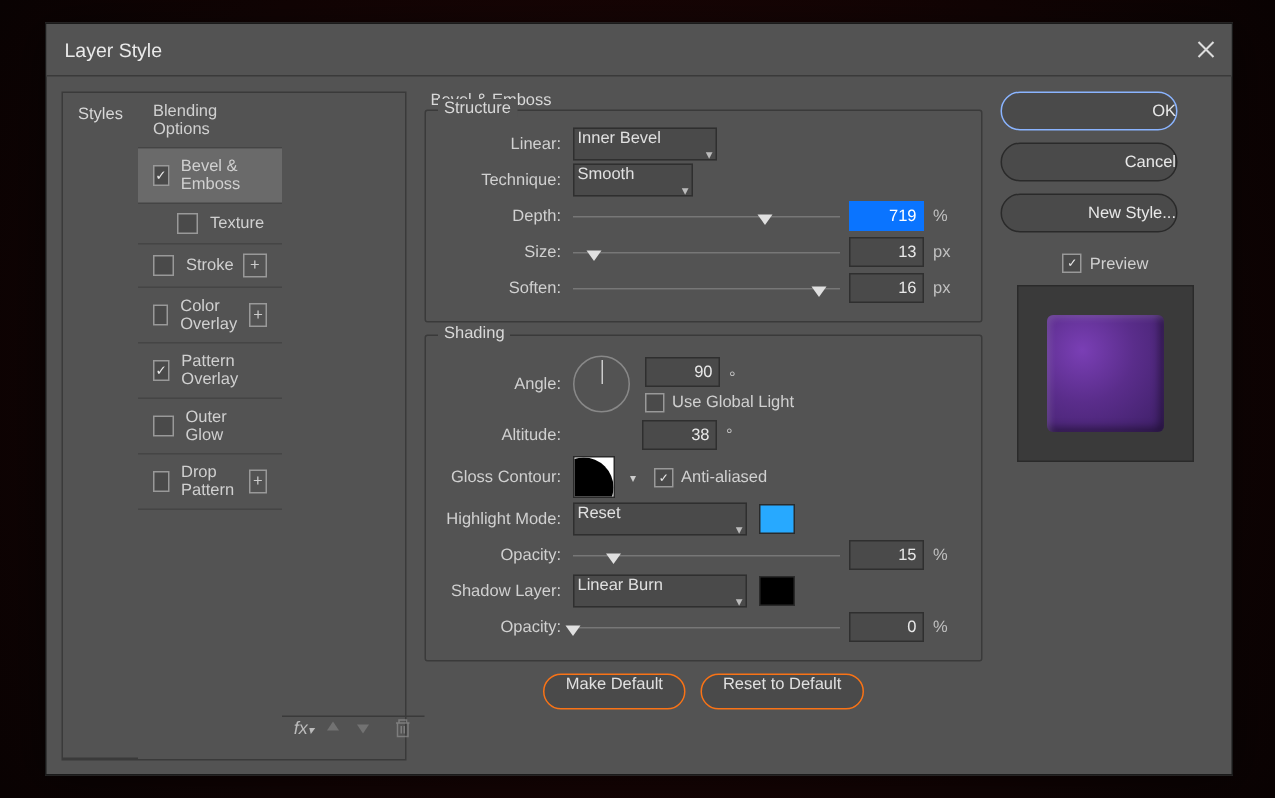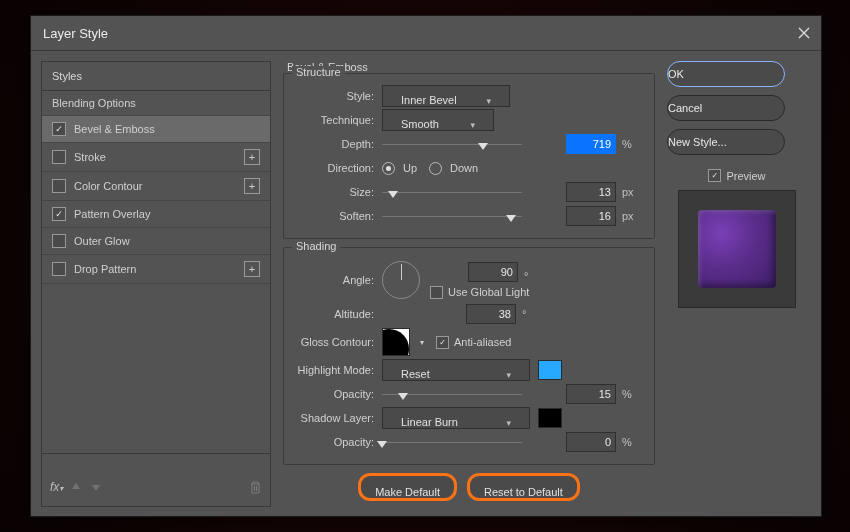--- a/index.html
+++ b/index.html
@@ -20,73 +20,73 @@
   border-bottom: 1px solid #3a3a3a; font-size: 13px;
 }
 .titlebar .close {
   margin-left: auto; width: 34px; height: 34px; display: flex; align-items:center; justify-content:center; cursor:pointer;
 }
 .titlebar .close svg { width:12px; height:12px; }
 .body {
   display:flex; flex-direction:row; height:calc(100% - 34px);
   padding: 10px 14px 10px 10px; box-sizing:border-box; gap:12px;
 }
-.col-left { width:228px; background:#535353; border:1px solid #3a3a3a; display:flex; flex-direction:column; }
+.col-left { width:228px; background:#535353; border:1px solid #3a3a3a; display:flex; }
 .styles-head { padding:8px 10px; border-bottom:1px solid #3a3a3a; color:#d8d8d8; }
 .style-item {
   display:flex; align-items:center; padding:6px 10px; border-bottom:1px solid #454545;
   cursor:pointer;
 }
 .style-item .cb {
   width:12px; height:12px; border:1px solid #999; margin-right:8px; display:flex; align-items:center; justify-content:center;
   background:#4a4a4a;
 }
 .style-item .cb.checked::after { content:"✓"; color:#e8e8e8; font-size:9px; }
 .style-item.indented { padding-left:26px; }
 .style-item.selected { background:#6a6a6a; }
 .style-item .plusbox {
   margin-left:auto; width:14px; height:14px; border:1px solid #999; display:flex;align-items:center;justify-content:center; font-size:11px; color:#ccc;
 }
 .left-footer {
-  margin-top:auto; height:28px; border-top:1px solid #3a3a3a; display:flex; align-items:flex-end;
-  padding:12px 8px; gap:6px;
+  margin-top:auto; height:28px; border-top:1px solid #3a3a3a; display:flex; align-items:flex-start;
+  padding:0 8px; gap:6px;
 }
 .left-footer .spacer { flex:1; }
 .fx-italic { font-style:italic; font-size:12px; color:#bbb; }
 .footer-icon { width:14px; height:14px; opacity:0.6; cursor:pointer; display:flex; align-items:center; justify-content:center; }
 
 .col-mid { flex:1; min-width:0; }
 .fieldset {
   border:1px solid #3a3a3a; border-radius:2px; padding:8px 10px 10px 10px; margin-bottom:8px; position:relative;
 }
 .fieldset > .legend {
   position:relative; top:-16px; left:-2px; background:#535353; display:inline-block; padding:0 4px;
   color:#d8d8d8;
 }
 .row { display:flex; align-items:center; height:24px; }
 .row .lbl { width:80px; text-align:right; padding-right:8px; color:#d0d0d0; white-space:nowrap; }
 .select {
-  background:#4a4a4a; border:1px solid #2f2f2f; height:20px; display:flex; align-items:flex-end;
-  padding:0 18px; color:#e0e0e0; min-width:70px; cursor:pointer;
+  background:#4a4a4a; border:1px solid #2f2f2f; height:20px; display:flex; align-items:flex-start;
+  padding:0 2px; color:#e0e0e0; min-width:70px; cursor:pointer;flex-direction:column;
 }
 .select .chev { margin-left:auto; font-size:9px; color:#bbb; }
 .slider {
   position:relative; flex:1; height:20px; margin-right:6px;
 }
 .slider .track {
   position:absolute; left:0; right:0; top:50%; height:1px; background:#777;
 }
 .slider .knob {
   position:absolute; top:50%; width:0; height:0; margin-top:-1px;
   border-left:5px solid transparent; border-right:5px solid transparent; border-top:7px solid #e0e0e0;
    transform:translateX(-5px);
 }
 .numbox {
   width:40px; height:18px; background:#4a4a4a; border:1px solid #2f2f2f; color:#e8e8e8;
-  text-align:right; padding:0 4px; font-size:11px;margin-left:38px;
+  text-align:right; padding:0 4px; font-size:11px;
 }
 .numbox.hl { background:#0a74ff; border-color:#0a74ff; color:#fff; }
 .unit { width:22px; padding-left:6px; color:#c0c0c0; }
 .radio {
   width:11px; height:11px; border-radius:50%; border:1px solid #bbb; margin-right:4px; display:inline-flex; align-items:center; justify-content:center;
 }
 .radio.checked::after { content:""; width:5px; height:5px; border-radius:50%; background:#e0e0e0; }
 .radio-group { display:flex; align-items:center; gap:12px; }
 .radio-group label { display:flex; align-items:center; gap:4px; cursor:pointer; }
 
@@ -108,28 +108,28 @@
 }
 .contour-swatch::before {
   content:""; position:absolute; left:-2px; bottom:-2px; width:40px; height:40px; background:#000; border-radius:50%;
   transform:translate(-30%,30%);
 }
 .contour-chev {
   width:12px; height:26px; display:flex; align-items:center; justify-content:center; color:#ccc; font-size:8px; margin-right:8px; cursor:pointer;
 }
 .button-row { display:flex; gap:10px; justify-content:center; margin-top:6px; }
 .btn {
-  background:#4a4a4a; border:3px solid #f97316; border-radius:12px; height:22px; padding:0 14px;
-  display:flex; align-items:flex-end; color:#e0e0e0; cursor:pointer;
+  background:#4a4a4a; border:1px solid #f97316; border-radius:12px; height:22px; padding:0 14px;
+  display:flex; align-items:flex-start; color:#e0e0e0; cursor:pointer;
 }
 .btn-wide { width:116px; justify-content:center; border-radius:12px; }
 .col-right { width:140px; display:flex; flex-direction:column; align-items:stretch; }
 .rbtn {
   background:#4a4a4a; border:1px solid #2a2a2a; border-radius:14px; height:24px;
-  display:flex; align-items:center; justify-content:flex-start; color:#e8e8e8; cursor:pointer; margin-bottom:8px;
+  display:flex; align-items:center; justify-content:flex-end; color:#e8e8e8; cursor:pointer; margin-bottom:8px;
 }
 .rbtn.primary { border:1px solid #8ab4ff; }
 .preview-row { display:flex; align-items:center; gap:6px; margin:6px 0 8px 0; justify-content:center; }
 .preview-box {
   width:116px; height:116px; border:1px solid #2a2a2a; background:#3a3a3a; align-self:center;
   display:flex; align-items:center; justify-content:center;
 }
 .preview-inner {
   width:78px; height:78px; background:
     radial-gradient(circle at 30% 30%, #7a3fb5 0%, #5a2d8b 45%, #3d1f66 100%);
@@ -154,28 +154,32 @@
     <div class="col-left">
       <div class="styles-head">Styles</div>
       <div id="style-list">
           <div class="style-item">
             <span>Blending Options</span>
           </div>
           <div class="style-item selected">
             <span class="cb checked"></span>
             <span>Bevel &amp; Emboss</span>
           </div>
+          <div class="style-item indented">
+            <span class="cb"></span>
+            <span>Texture</span>
+          </div>
           <div class="style-item">
             <span class="cb"></span>
             <span>Stroke</span>
             <span class="plusbox">+</span>
           </div>
           <div class="style-item">
             <span class="cb"></span>
-            <span>Color Contour</span>
+            <span>Color Overlay</span>
             <span class="plusbox">+</span>
           </div>
           <div class="style-item">
             <span class="cb checked"></span>
             <span>Pattern Overlay</span>
           </div>
           <div class="style-item">
             <span class="cb"></span>
             <span>Outer Glow</span>
           </div>
@@ -207,54 +211,41 @@
     </div>
 
     <div class="col-mid">
       <div class="fieldset" style="border:none;padding:0 0 0 4px;margin-bottom:0">
         <span style="color:#d8d8d8;">Bevel &amp; Emboss</span>
       </div>
       <div class="fieldset">
         <span class="legend">Structure</span>
         <div style="margin-top:-10px">
         <div class="row">
-          <span class="lbl">Style:</span>
+          <span class="lbl">Linear:</span>
           <div class="select" style="width:90px">
                 <span>Inner Bevel</span>
                 <span class="chev">▾</span>
               </div>
         </div>
         <div class="row">
           <span class="lbl">Technique:</span>
           <div class="select" style="width:74px">
                 <span>Smooth</span>
                 <span class="chev">▾</span>
               </div>
         </div>
         <div class="row">
           <span class="lbl">Depth:</span>
           <div class="slider">
                 <div class="track"></div>
                 <div class="knob" style="left:72%"></div>
               </div>
           <input class="numbox hl" value="719" style="">
           <span class="unit">%</span>
-        </div>
-        <div class="row">
-          <span class="lbl">Direction:</span>
-          <div class="radio-group">
-            <label>
-                  <span class="radio checked"></span>
-                  <span>Up</span>
-                </label>
-            <label>
-                  <span class="radio"></span>
-                  <span>Down</span>
-                </label>
-          </div>
         </div>
         <div class="row">
           <span class="lbl">Size:</span>
           <div class="slider">
                 <div class="track"></div>
                 <div class="knob" style="left:8%"></div>
               </div>
           <input class="numbox" value="13" style="">
           <span class="unit">px</span>
         </div>

